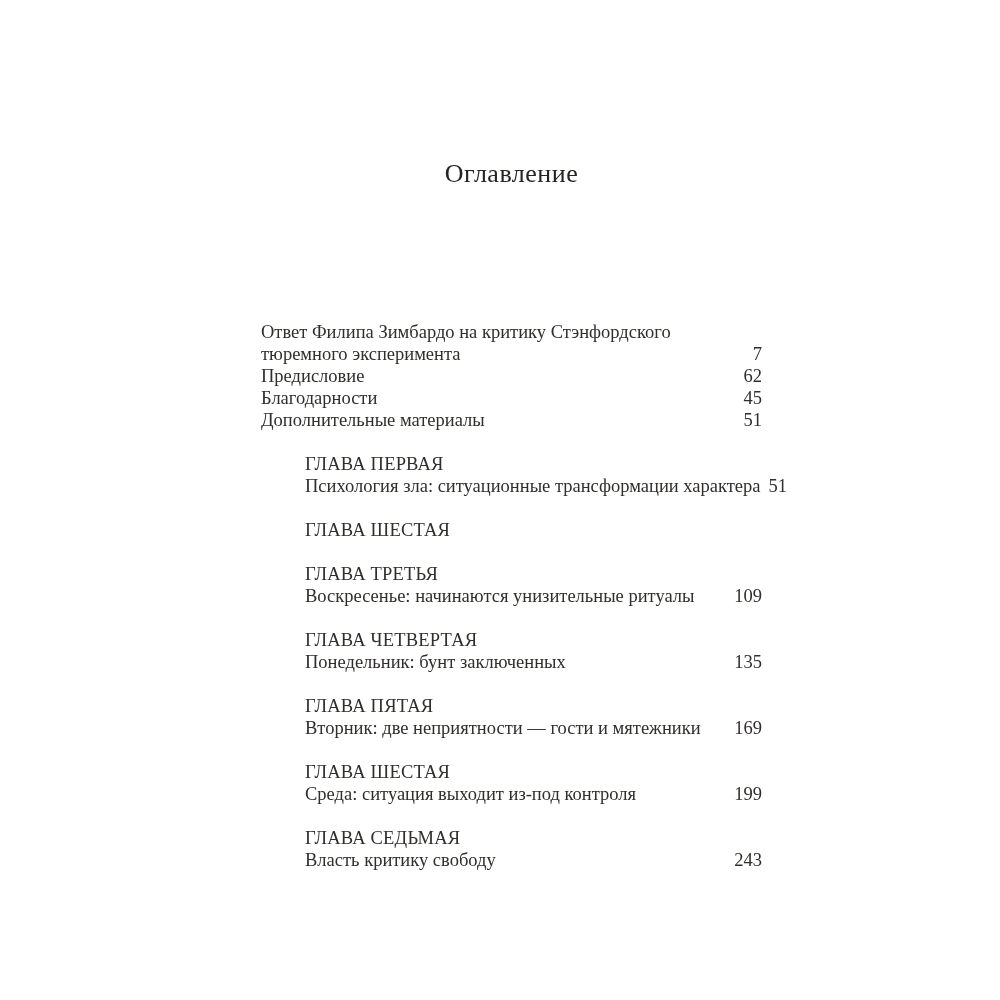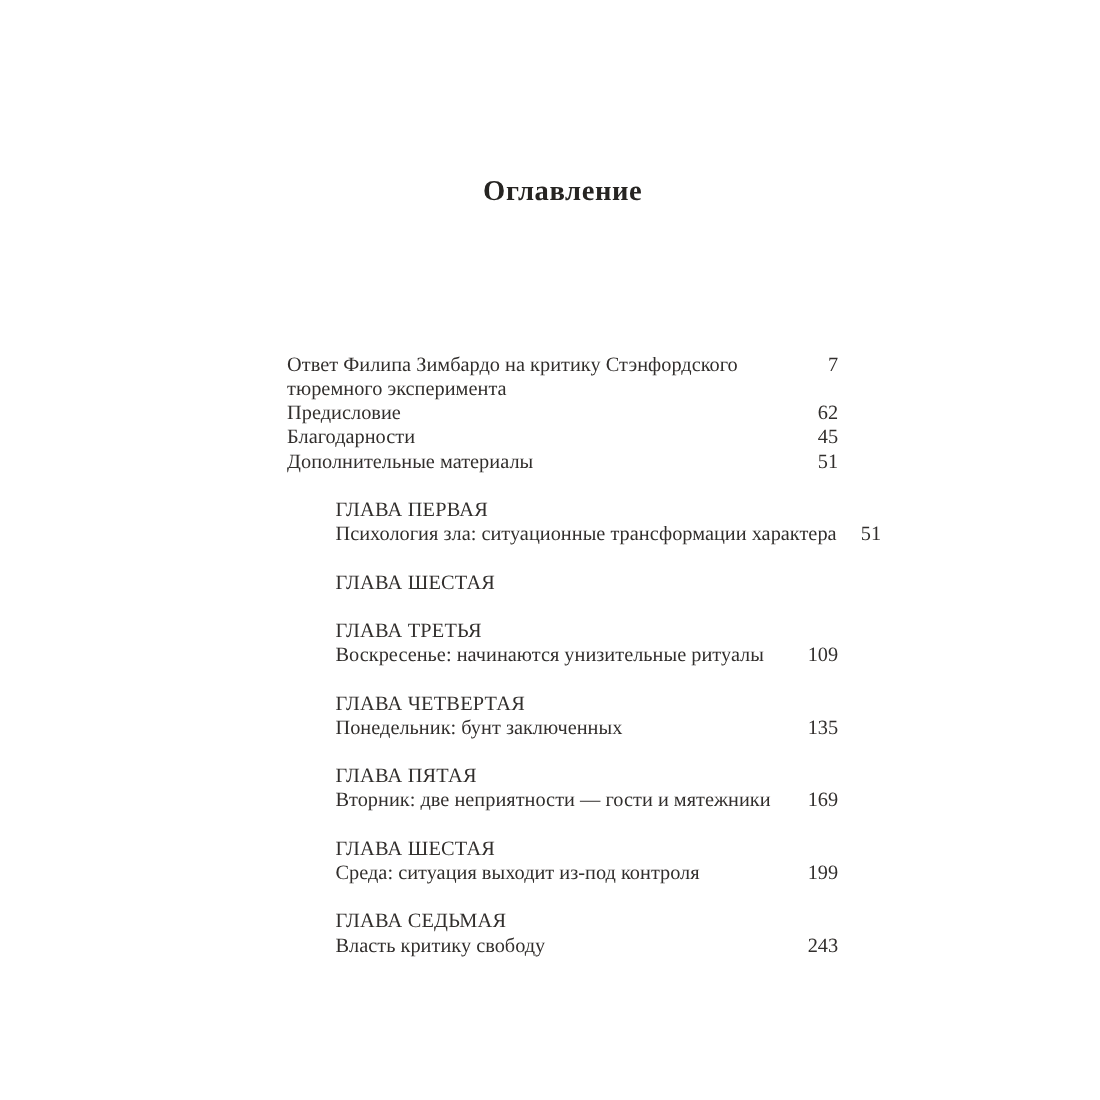--- a/index.html
+++ b/index.html
@@ -17,37 +17,36 @@
     overflow: hidden;
   }
   .page-title {
     position: absolute;
     left: 261px;
     top: 158px;
     width: 501px;
     text-align: center;
     font-size: 26px;
     line-height: 32px;
-    font-weight: bold;
+    font-weight: normal;
     color: #262422;
     letter-spacing: 0.5px;
   }
   .toc {
     position: absolute;
     left: 261px;
     top: 321px;
     width: 501px;
     font-size: 18.5px;
     line-height: 22px;
   }
   .toc-row {
     display: flex;
     justify-content: space-between;
-    align-items: flex-start;
-    gap: 14px;
+    align-items: flex-end;
   }
   .toc-row .label {
     text-align: left;
   }
   .toc-row.wraps .label {
     max-width: 450px;
   }
   .pagenum {
     text-align: right;
     padding-left: 8px;

